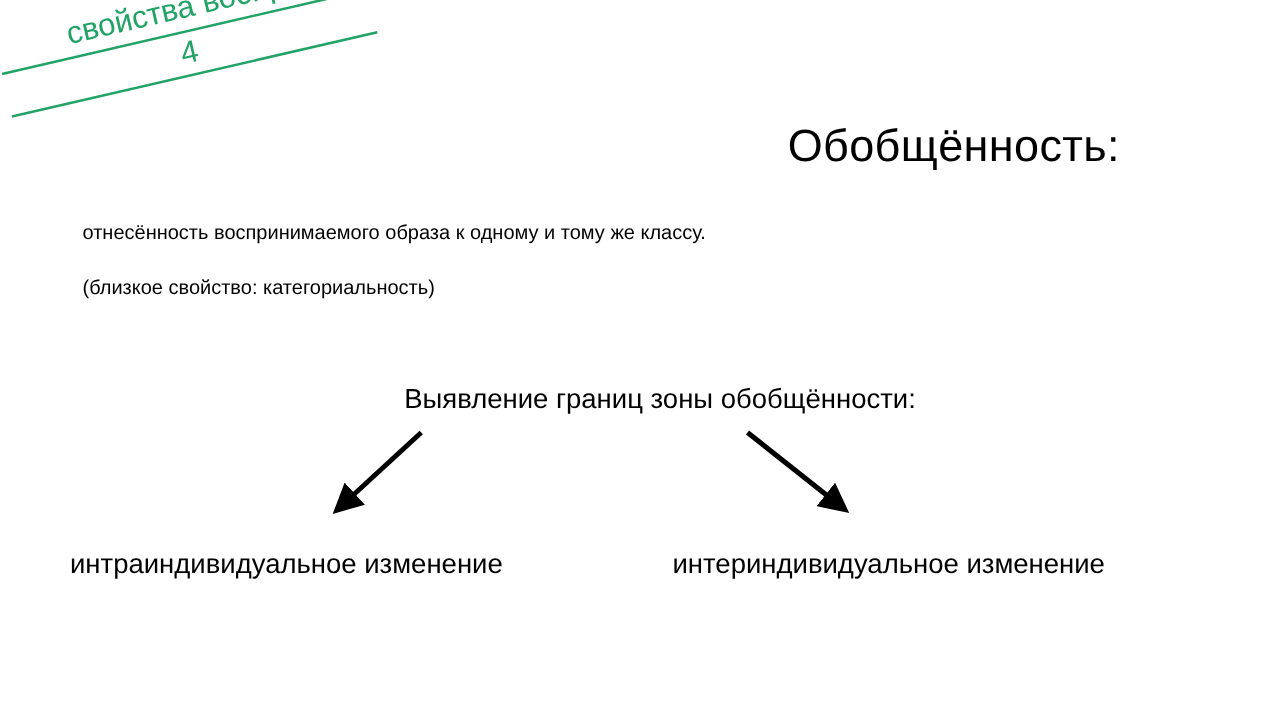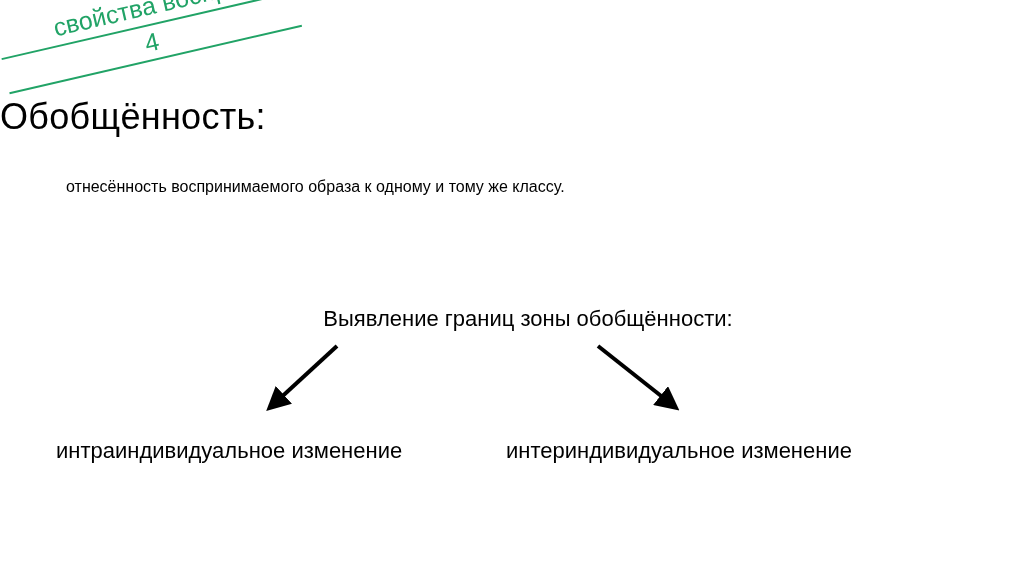--- a/index.html
+++ b/index.html
@@ -45,21 +45,21 @@
     border-bottom: 2px solid #21a366;
     width: 300px;
   }
 
   
   .title {
     position: absolute;
     left: 0;
     top: 96px;
     width: 896px;
-    text-align: left;
+    text-align: right;
     font-size: 36px;
     letter-spacing: 0.3px;
     color: #000;
   }
 
   
   .para {
     position: absolute;
     font-size: 16px;
     color: #000;
@@ -91,35 +91,36 @@
 
   
   .leaf {
     position: absolute;
     font-size: 22px;
     color: #000;
     white-space: nowrap;
     top: 438px;
   }
   .leaf-left  { left: 56px; }
-  .leaf-right { left: 506px; }
+  .leaf-right { left: 538px; }
 </style>
 </head>
 <body>
 
 <div id="slide">
 
   <div class="stamp">
     <span class="stamp-line1">свойства восприятия</span>
     <span class="stamp-line2">4</span>
   </div>
 
   <div class="title">Обобщённость:</div>
 
   <div class="para para-1">отнесённость воспринимаемого образа к одному и тому же классу.</div>
+  <div class="para para-2">(близкое свойство: категориальность)</div>
 
   <div class="subhead">Выявление границ зоны обобщённости:</div>
 
   <svg class="arrows" viewBox="0 0 1024 574">
     <defs>
       <marker id="head" markerWidth="6" markerHeight="6" refX="3" refY="3" orient="auto">
         <path d="M0,0 L6,3 L0,6 Z" fill="#000000"></path>
       </marker>
     </defs>
     <line x1="337" y1="346" x2="275" y2="403" stroke="#000000" stroke-width="4" marker-end="url(#head)"></line>

